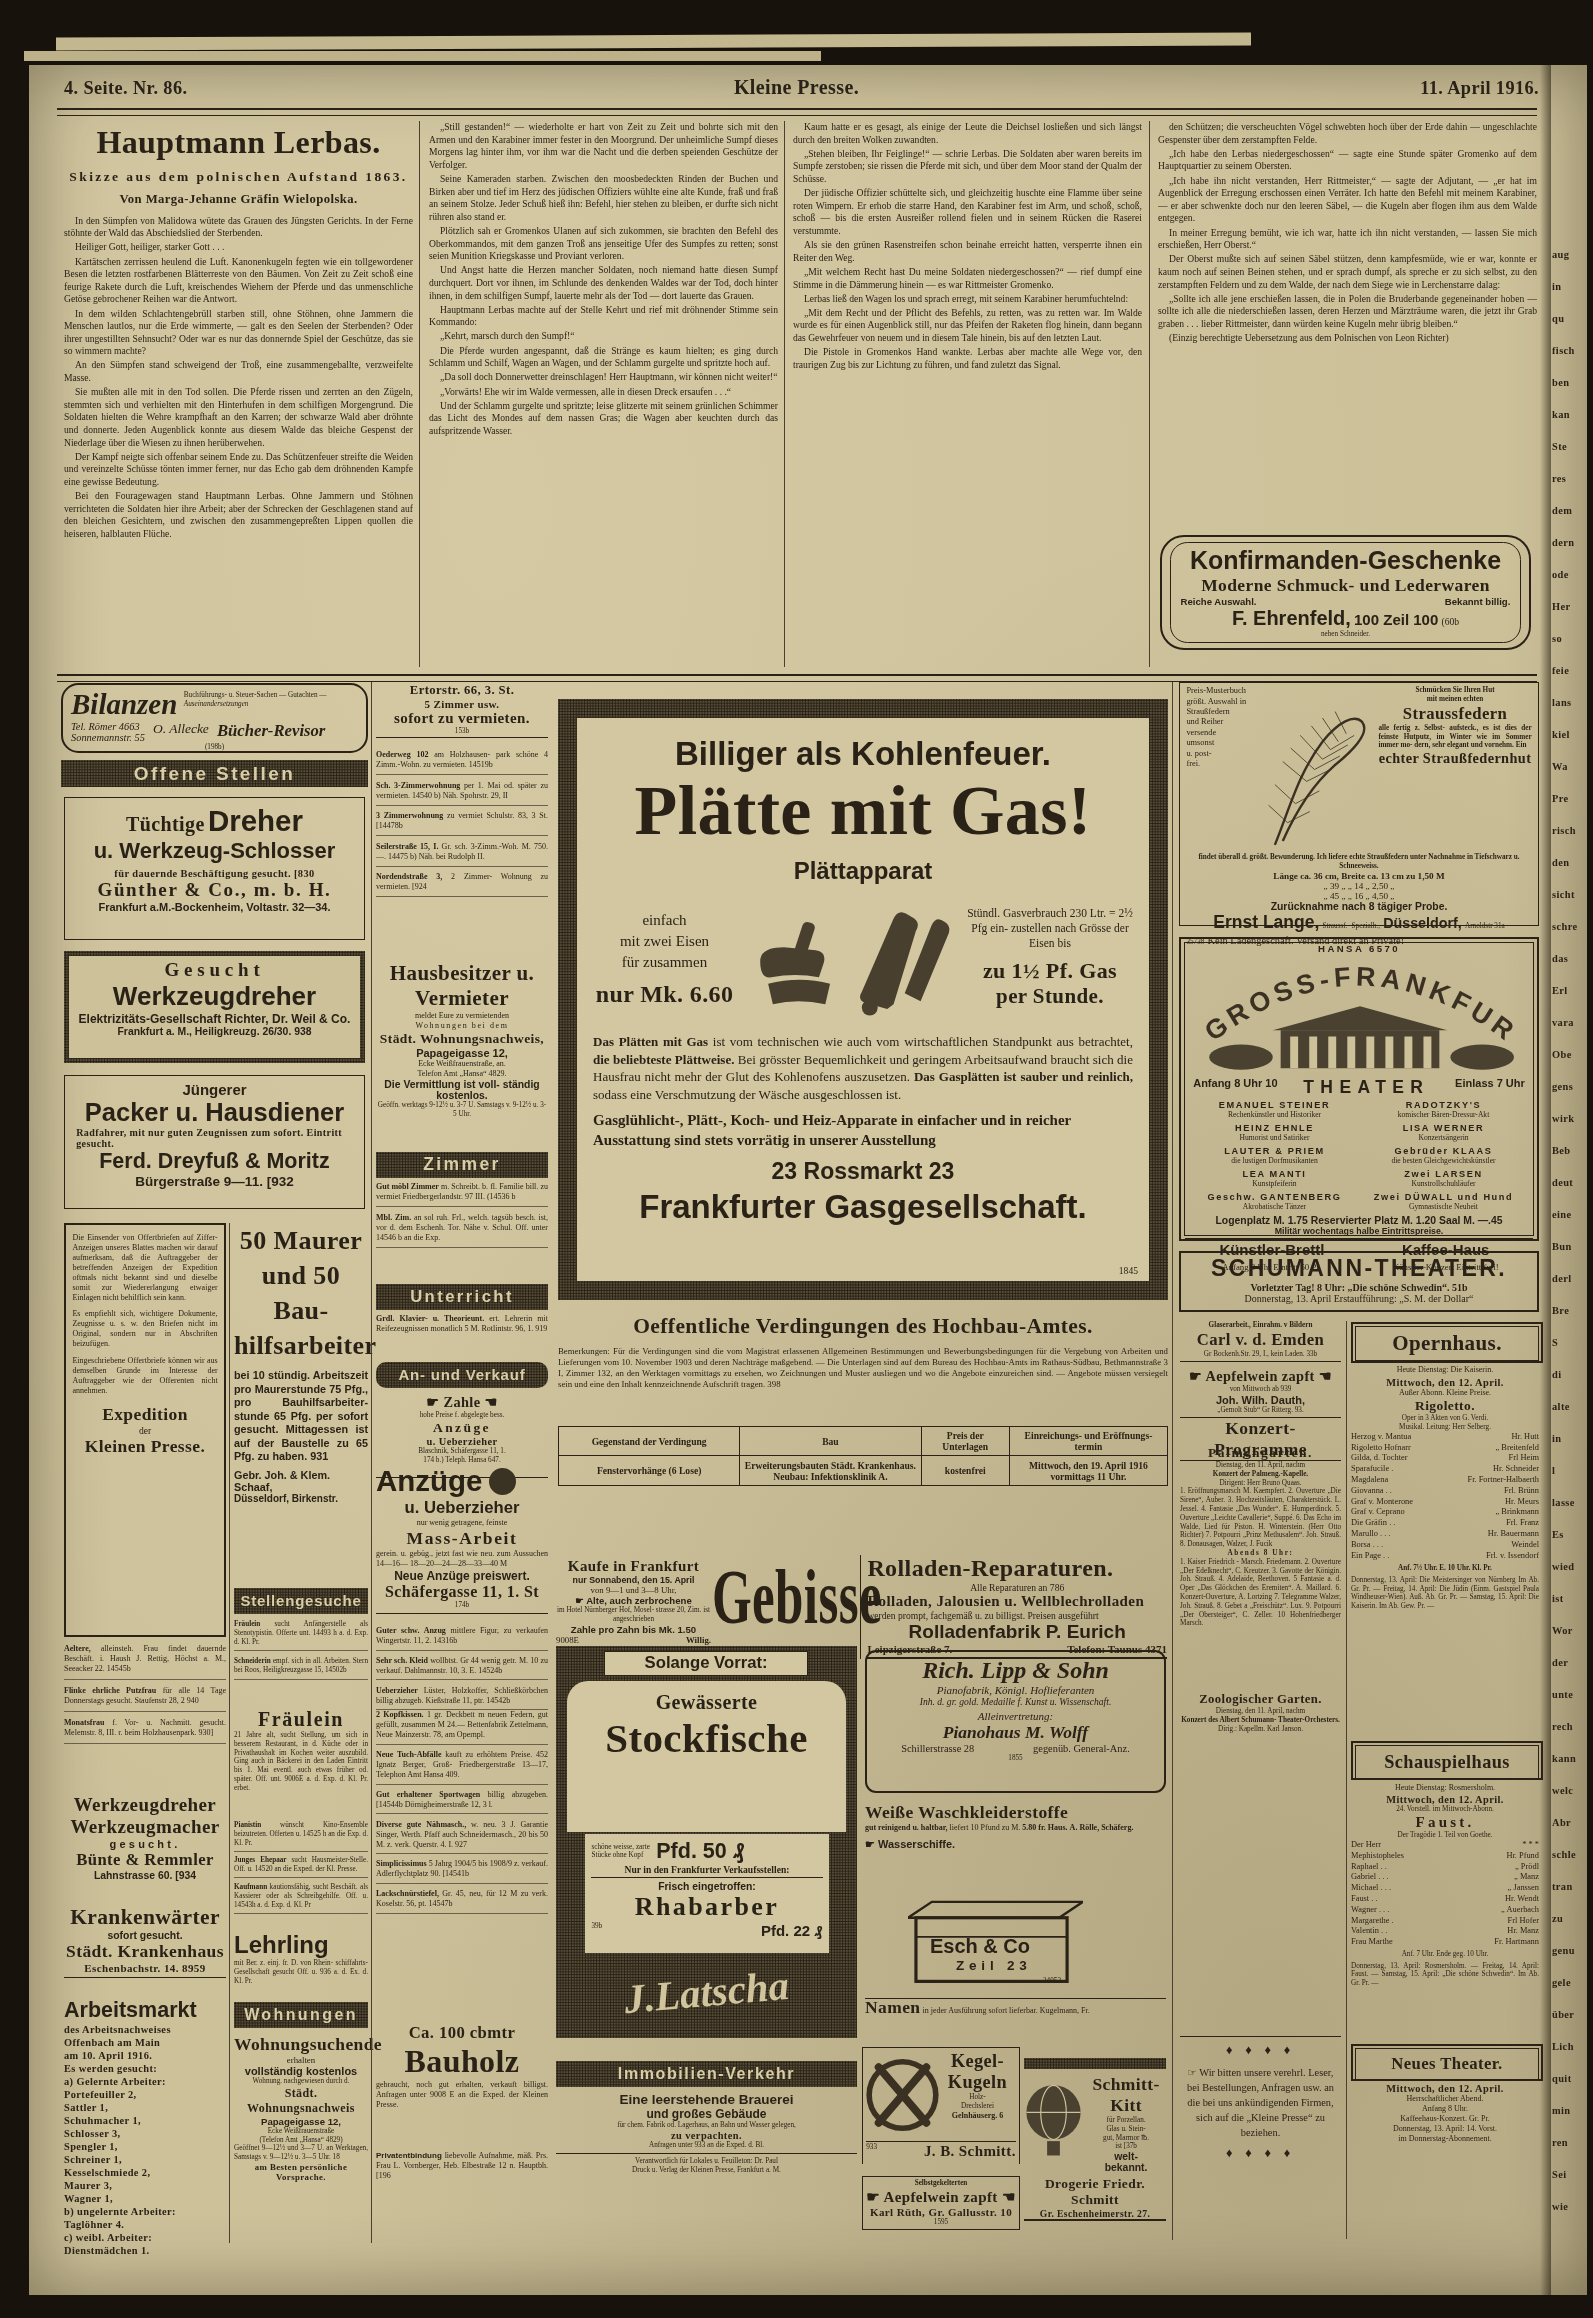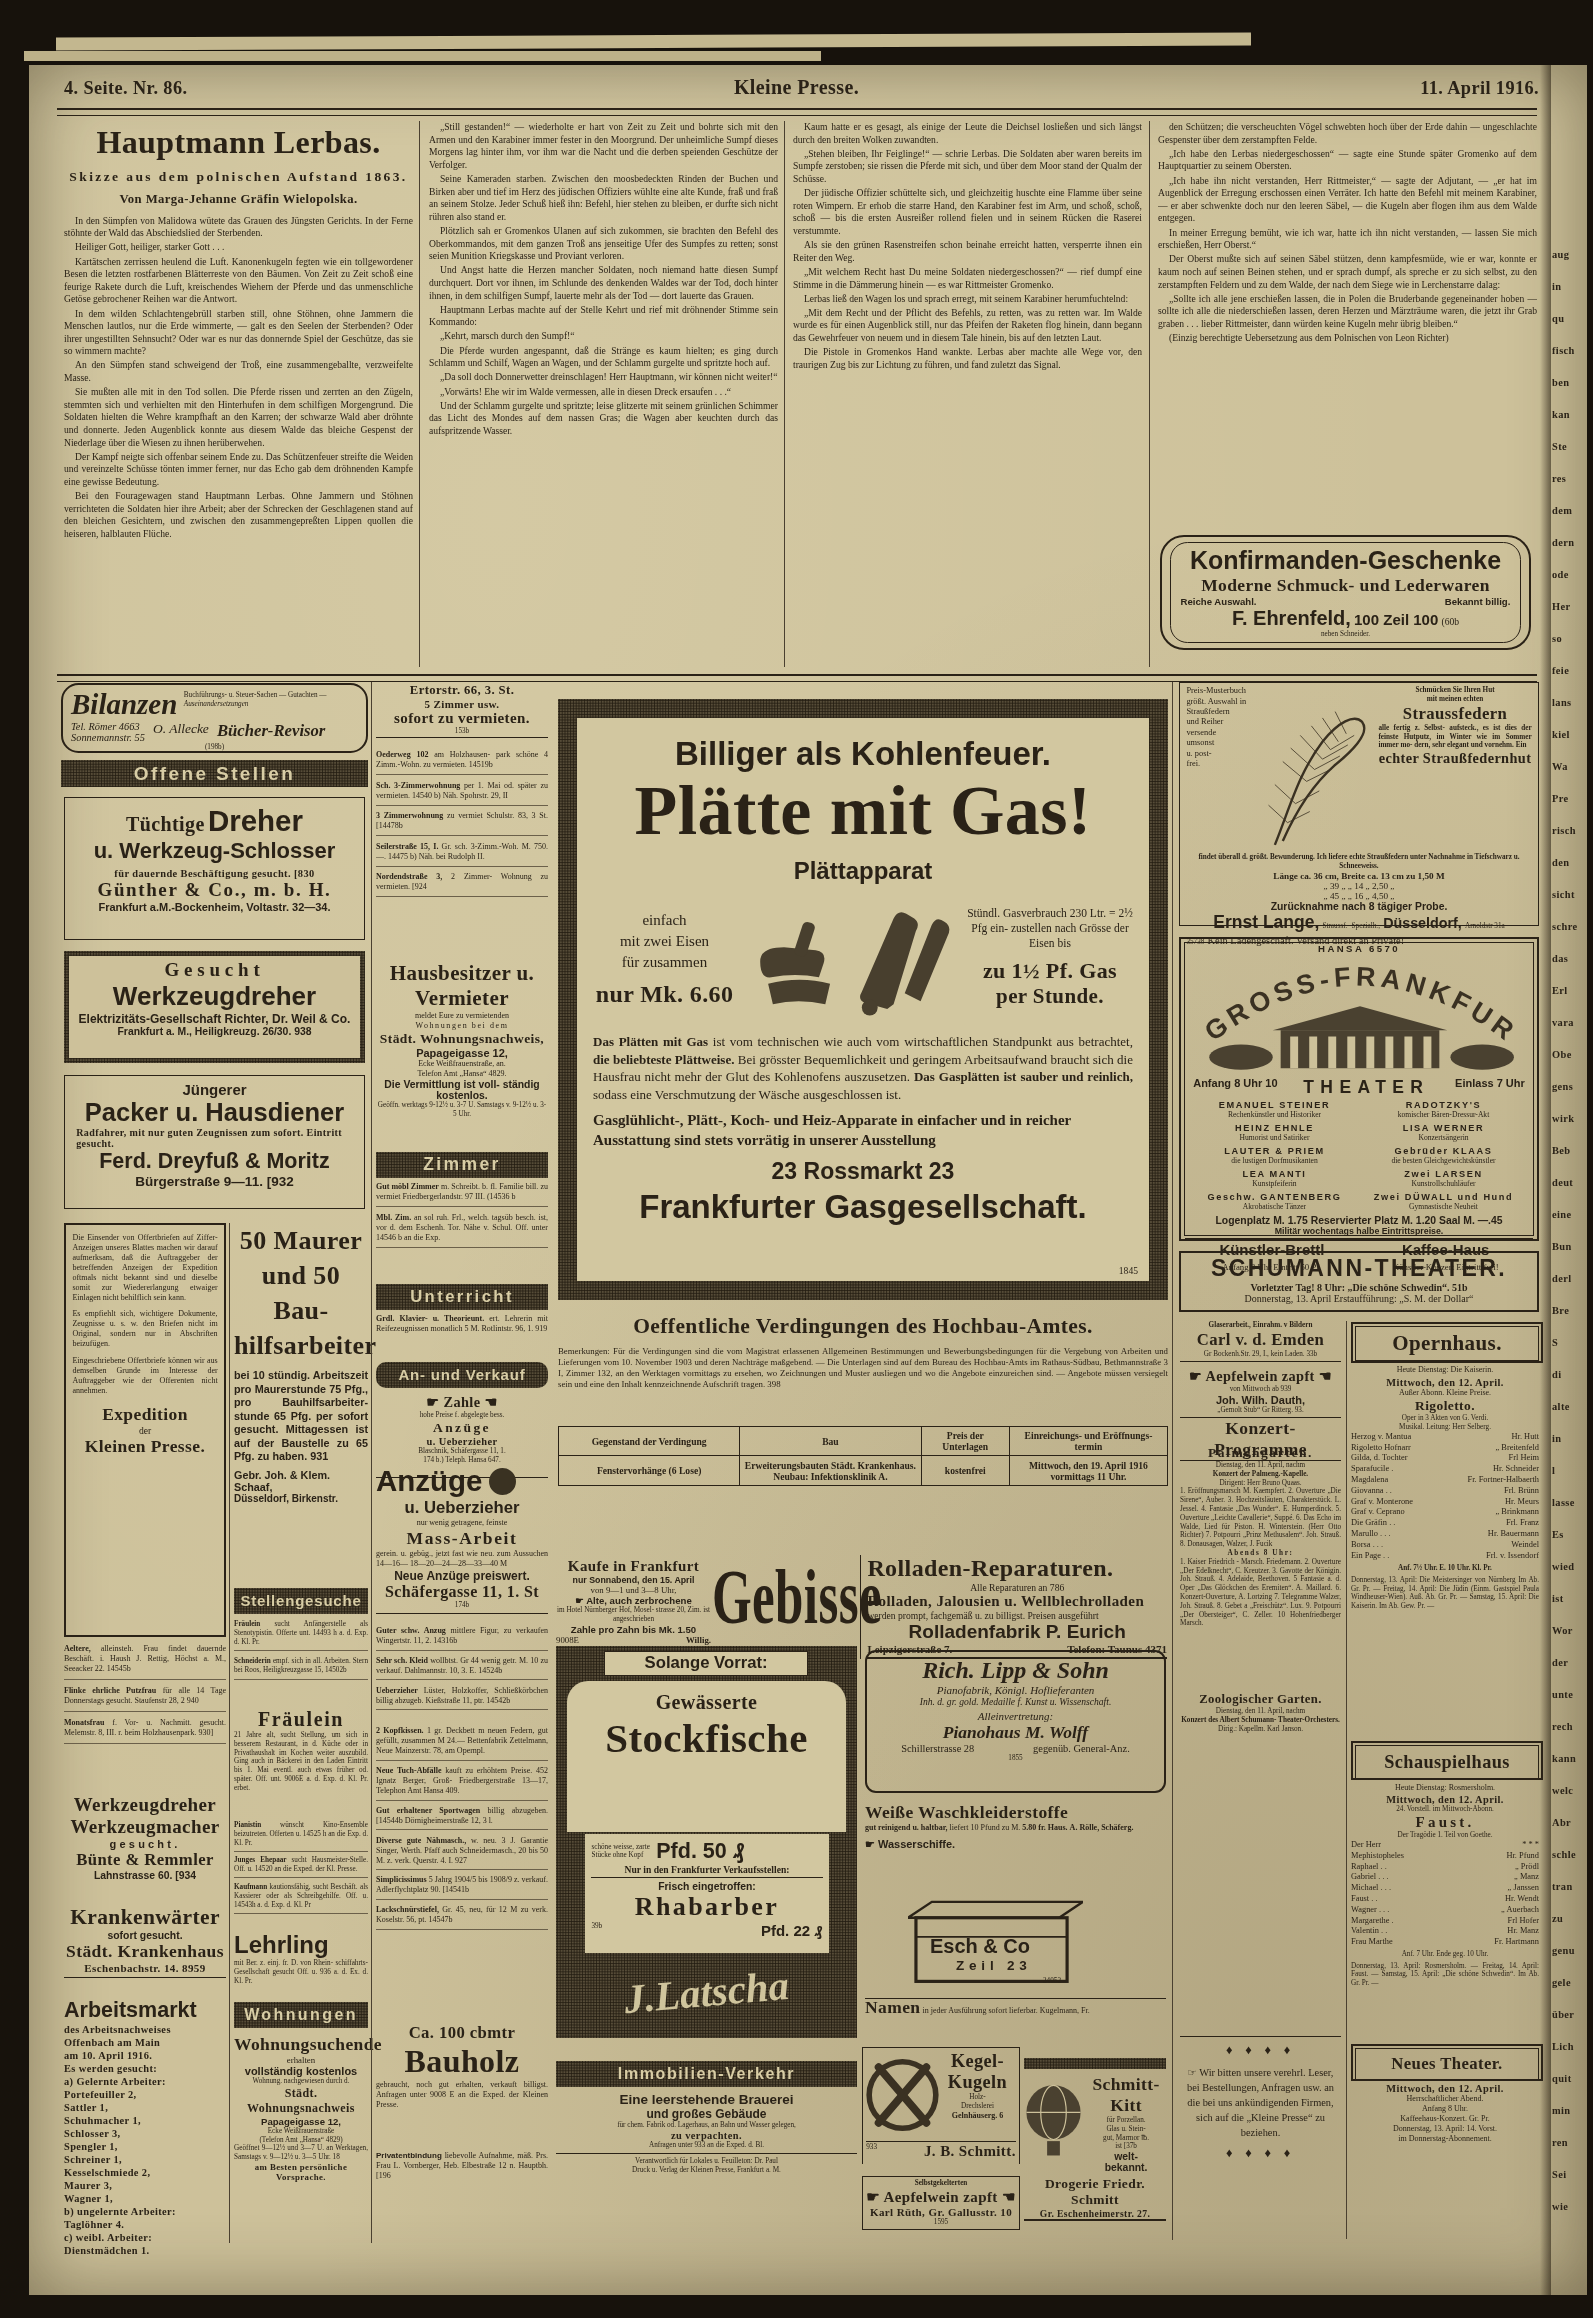--- a/index.html
+++ b/index.html
@@ -300,21 +300,21 @@
   <div class="frak ctr" style="font-size:17.5px;letter-spacing:1.6px;">Mass-Arbeit</div>
   <div class="small just">gerein. u. gebüg., jetzt fast wie neu. zum Aussuchen 14—16— 18—20—24—28—33—40 M</div>
   <div class="sans ctr" style="font-weight:bold;font-size:12px;">Neue Anzüge preiswert.</div>
   <div class="frak ctr" style="font-size:16px;">Schäfergasse 11, 1. St</div>
   <div class="tiny ctr">174b</div>
 </div>
 <div class="abs" style="left:376px;top:1626px;width:172px;">
 
 <p class="small just" style="margin-bottom:5.2px;border-bottom:0.8px solid #6b604a;padding-bottom:3.6px;"><b>Guter schw. Anzug</b> <span>mittlere Figur, zu verkaufen Wingertstr. 11, 2.  14316b</span></p>
     <p class="small just" style="margin-bottom:5.2px;border-bottom:0.8px solid #6b604a;padding-bottom:3.6px;"><b>Sehr sch. Kleid</b> <span>wollbtst. Gr 44 wenig getr. M. 10 zu verkauf. Dahlmannstr. 10, 3. E.  14524b</span></p>
-    <p class="small just" style="margin-bottom:16px;border-bottom:0.8px solid #6b604a;padding-bottom:3.6px;"><b>Ueberzieher</b> <span>Lüster, Holzkoffer, Schließkörbchen billig abzugeb. Kießstraße 11, ptr.  14542b</span></p>
+    <p class="small just" style="margin-bottom:0;border-bottom:0.8px solid #6b604a;padding-bottom:3.6px;"><b>Ueberzieher</b> <span>Lüster, Holzkoffer, Schließkörbchen billig abzugeb. Kießstraße 11, ptr.  14542b</span></p>
     <p class="small just" style="margin-bottom:5.2px;border-bottom:0.8px solid #6b604a;padding-bottom:3.6px;"><b>2 Kopfkissen.</b> <span>1 gr. Deckbett m neuen Federn, gut gefüllt, zusammen M 24.— Bettenfabrik Zettelmann, Neue Mainzerstr. 78, am Opernpl.</span></p>
     <p class="small just" style="margin-bottom:5.2px;border-bottom:0.8px solid #6b604a;padding-bottom:3.6px;"><b>Neue Tuch-Abfälle</b> <span>kauft zu erhöhtem Preise.  452  Ignatz Berger, Groß- Friedbergerstraße 13—17, Telephon Amt Hansa 409.</span></p>
     <p class="small just" style="margin-bottom:5.2px;border-bottom:0.8px solid #6b604a;padding-bottom:3.6px;"><b>Gut erhaltener Sportwagen</b> <span>billig abzugeben.  [14544b  Dörnigheimerstraße 12, 3 l.</span></p>
     <p class="small just" style="margin-bottom:5.2px;border-bottom:0.8px solid #6b604a;padding-bottom:3.6px;"><b>Diverse gute Nähmasch.,</b> <span>w. neu. 3 J. Garantie Singer, Werth. Pfaff auch Schneidermasch., 20 bis 50 M. z. verk. Querstr. 4. I.  927</span></p>
     <p class="small just" style="margin-bottom:5.2px;border-bottom:0.8px solid #6b604a;padding-bottom:3.6px;"><b>Simplicissimus</b> <span>5 Jahrg 1904/5 bis 1908/9 z. verkauf. Adlerflychtplatz 90.  [14541b</span></p>
     <p class="small just" style="margin-bottom:5.2px;border-bottom:0.8px solid #6b604a;padding-bottom:3.6px;"><b>Lackschnürstiefel,</b> <span>Gr. 45, neu, für 12 M zu verk. Koselstr. 56, pt.  14547b</span></p>
   </div>
 <div class="abs ctr" style="left:376px;top:2023px;width:172px;">
   <div class="frak" style="font-size:16.7px;">Ca. 100 cbmtr</div>
   <div class="frak" style="font-size:32px;">Bauholz</div>

